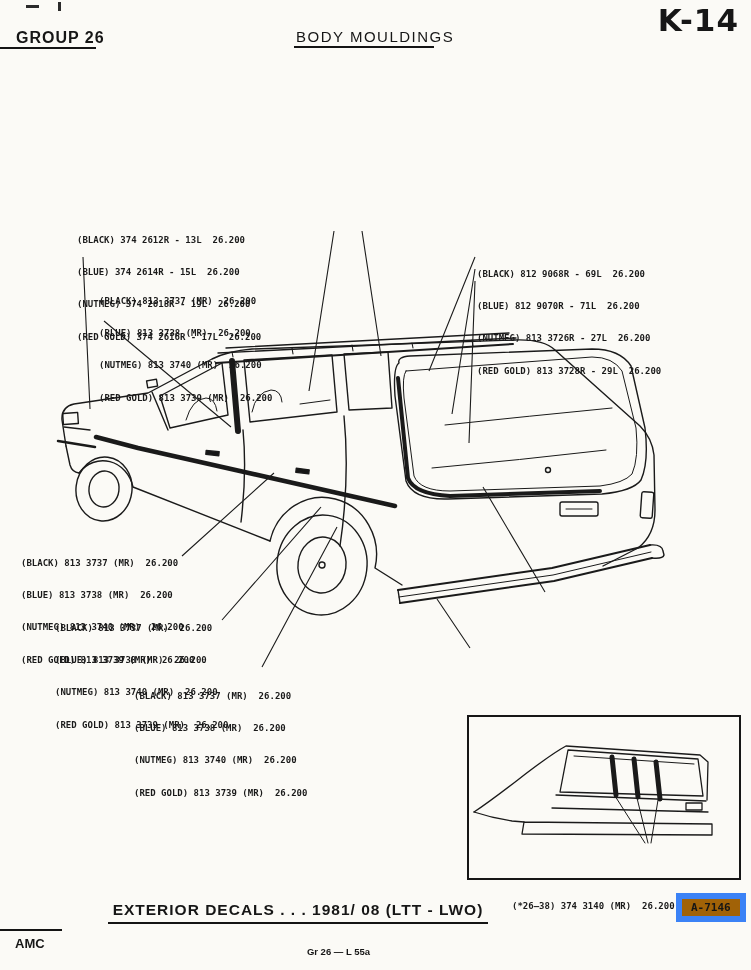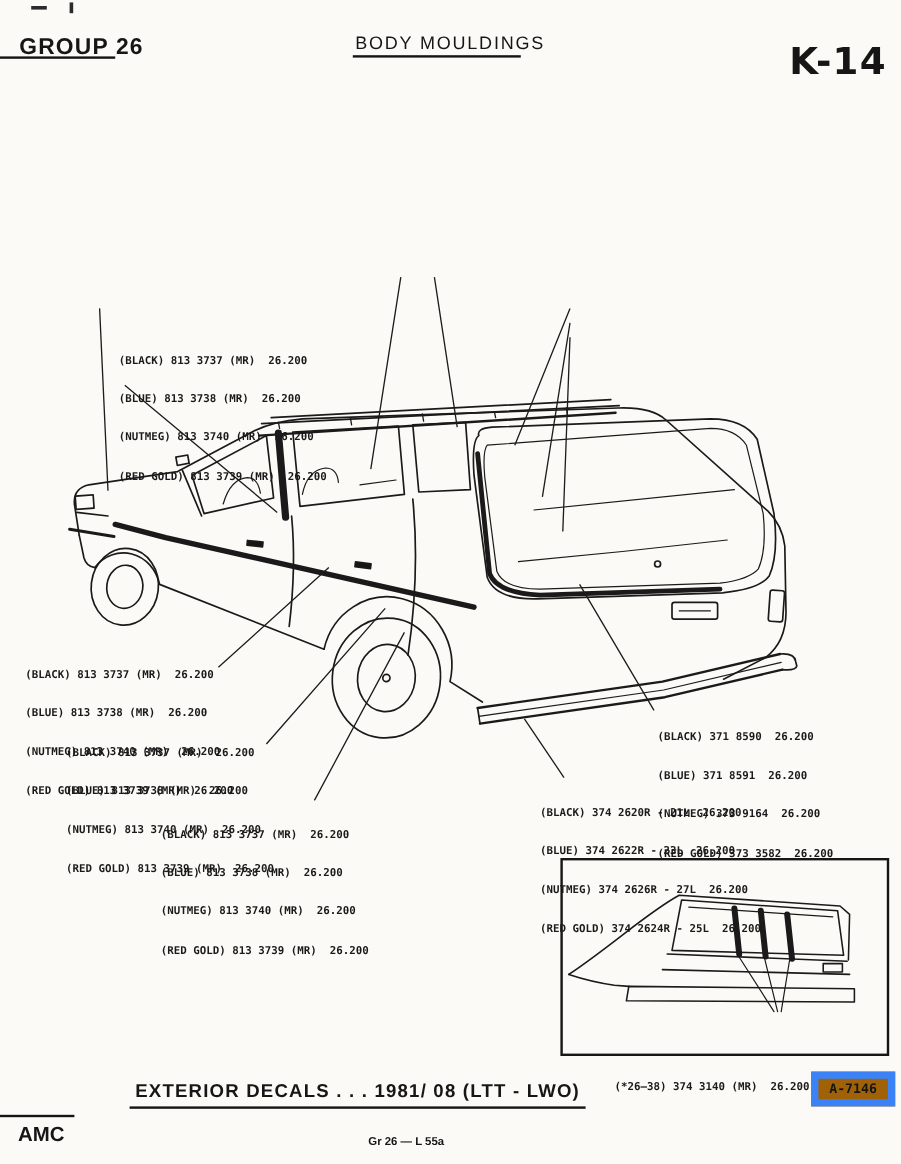--- a/index.html
+++ b/index.html
@@ -1,22 +1,22 @@
 <!DOCTYPE html>
 <html><head>
 <meta charset="utf-8">
 <style>
   html,body{margin:0;padding:0;background:#e8e8e6;}
   .page{position:relative;width:751px;height:970px;background:#fbfaf6;color:#161616;
         font-family:"Liberation Sans",sans-serif;overflow:hidden;}
   
-  .group-label{position:absolute;left:16px;top:29px;font-size:19px;font-weight:bold;letter-spacing:1px;}
+  .group-label{position:absolute;left:16px;top:29px;font-size:16px;font-weight:bold;letter-spacing:1px;}
   .section-title{position:absolute;left:296px;top:28px;font-size:15px;font-weight:normal;letter-spacing:1.5px;}
   .page-code{position:absolute;right:12px;top:2px;font-size:31px;font-weight:800;
-             font-family:"DejaVu Sans",sans-serif;letter-spacing:1px;margin-top:32px;}
+             font-family:"DejaVu Sans",sans-serif;letter-spacing:1px;}
   .rule{position:absolute;background:#141414;}
   .rule-a{left:0;top:47px;width:96px;height:2px;}
   .rule-b{left:294px;top:46px;width:140px;height:2px;}
   .regmark-a{left:26px;top:5px;width:13px;height:3px;background:#2b2b2b;}
   .regmark-b{left:58px;top:2px;width:3px;height:9px;background:#2b2b2b;}
   .rule-c{left:0;top:929px;width:62px;height:2px;}
   
   .label-group{position:absolute;font-family:"DejaVu Sans Mono","Liberation Mono",monospace;
                font-size:9px;line-height:10.8px;font-weight:bold;color:#1a1a1a;white-space:pre;}
   .g1{left:318px;top:186px;} .g2{left:77px;top:213px;}  .g3{left:99px;top:274px;}
@@ -24,21 +24,21 @@
   .g7{left:134px;top:669px;} .g8{left:548px;top:588px;} .g9{left:450px;top:651px;}
   .inset-label{left:512px;top:874px;margin-top:27px;}
   
   .inset-box{position:absolute;left:467px;top:715px;width:270px;height:161px;border:2px solid #161616;}
   
   .footer-caption{position:absolute;left:0;top:901px;width:596px;text-align:center;}
   .footer-caption span{display:inline-block;font-size:15.5px;font-weight:bold;letter-spacing:1px;
                        border-bottom:2px solid #141414;padding:0 5px 3px;}
   .figure-box{position:absolute;left:656px;top:893px;border:6px solid #3b82f6;padding:2px 9px;
               font-family:"DejaVu Sans Mono",monospace;font-size:11px;font-weight:bold;background:#a16207;margin-left:20px;}
-  .brand{position:absolute;left:15px;top:936px;font-size:17px;font-weight:bold;}
+  .brand{position:absolute;left:15px;top:936px;font-size:13px;font-weight:bold;}
   .plate{position:absolute;left:0;top:946px;width:677px;text-align:center;font-size:9.5px;font-weight:bold;}
   svg.art{position:absolute;left:0;top:0;pointer-events:none;}
 </style>
 </head>
 <body>
 
 <div class="page">
 
   <div class="regmark-a rule"></div>
   <div class="regmark-b rule"></div>
@@ -126,56 +126,56 @@
       <path d="M556 795 L706 801 M552 808 L708 812"></path>
       <path d="M524 822 L712 824 M522 834 L712 835 M524 822 L522 834 M712 824 L712 835"></path>
       <path d="M474 812 Q492 818 512 821 L524 822"></path>
       <rect x="686" y="803" width="16" height="7"></rect>
       <path d="M615 796 L645 843 M637 798 L648 843 M658 800 L651 843" stroke-width="1"></path>
     </g>
   </svg>
 
   <div class="inset-box"></div>
 
+  <div class="label-group g2">
+    <div>(BLACK) 374 2612R - 13L  26.200</div>
+    <div>(BLUE) 374 2614R - 15L  26.200</div>
+    <div>(NUTMEG) 374 2618R - 19L  26.200</div>
+    <div>(RED GOLD) 374 2616R - 17L  26.200</div>
+  </div>
   <div class="label-group g3">
     <div>(BLACK) 813 3737 (MR)  26.200</div>
     <div>(BLUE) 813 3738 (MR)  26.200</div>
     <div>(NUTMEG) 813 3740 (MR)  26.200</div>
     <div>(RED GOLD) 813 3739 (MR)  26.200</div>
+  </div>
+  <div class="label-group g4">
+    <div>(BLACK) 812 9068R - 69L  26.200</div>
+    <div>(BLUE) 812 9070R - 71L  26.200</div>
+    <div>(NUTMEG) 813 3726R - 27L  26.200</div>
+    <div>(RED GOLD) 813 3728R - 29L  26.200</div>
   </div>
   <div class="label-group g5">
     <div>(BLACK) 813 3737 (MR)  26.200</div>
     <div>(BLUE) 813 3738 (MR)  26.200</div>
     <div>(NUTMEG) 813 3740 (MR)  26.200</div>
     <div>(RED GOLD) 813 3739 (MR)  26.200</div>
   </div>
   <div class="label-group g6">
     <div>(BLACK) 813 3737 (MR)  26.200</div>
     <div>(BLUE) 813 3738 (MR)  26.200</div>
     <div>(NUTMEG) 813 3740 (MR)  26.200</div>
     <div>(RED GOLD) 813 3739 (MR)  26.200</div>
   </div>
   <div class="label-group g7">
     <div>(BLACK) 813 3737 (MR)  26.200</div>
     <div>(BLUE) 813 3738 (MR)  26.200</div>
     <div>(NUTMEG) 813 3740 (MR)  26.200</div>
     <div>(RED GOLD) 813 3739 (MR)  26.200</div>
   </div>
-  <div class="label-group g8">
-    <div>(BLACK) 371 8590  26.200</div>
-    <div>(BLUE) 371 8591  26.200</div>
-    <div>(NUTMEG) 373 9164  26.200</div>
-    <div>(RED GOLD) 373 3582  26.200</div>
-  </div>
-  <div class="label-group g9">
-    <div>(BLACK) 374 2620R - 21L  26.200</div>
-    <div>(BLUE) 374 2622R - 23L  26.200</div>
-    <div>(NUTMEG) 374 2626R - 27L  26.200</div>
-    <div>(RED GOLD) 374 2624R - 25L  26.200</div>
-  </div>
 
   <div class="label-group inset-label">(*26–38) 374 3140 (MR)  26.200</div>
 
   <div class="footer-caption">
     <span>EXTERIOR DECALS . . . 1981/ 08 (LTT - LWO)</span>
   </div>
   <div class="figure-box">A-7146</div>
   <div class="rule rule-c"></div>
   <div class="brand">AMC</div>
   <div class="plate">Gr 26 — L 55a</div>

